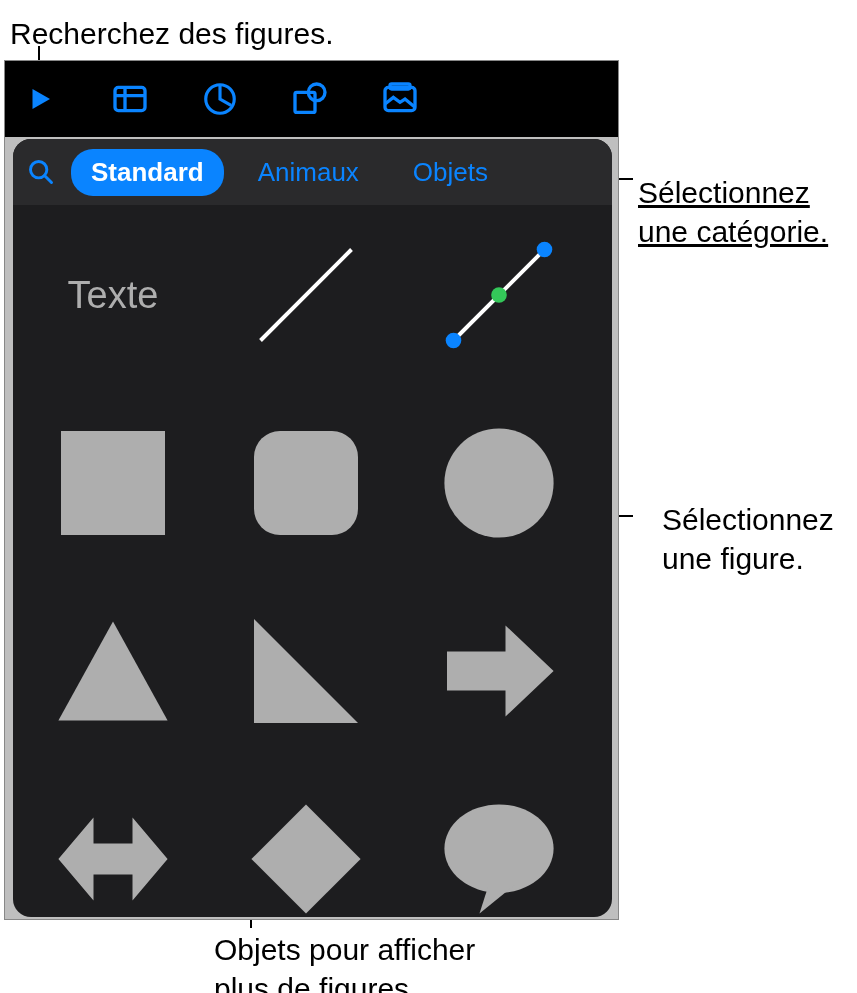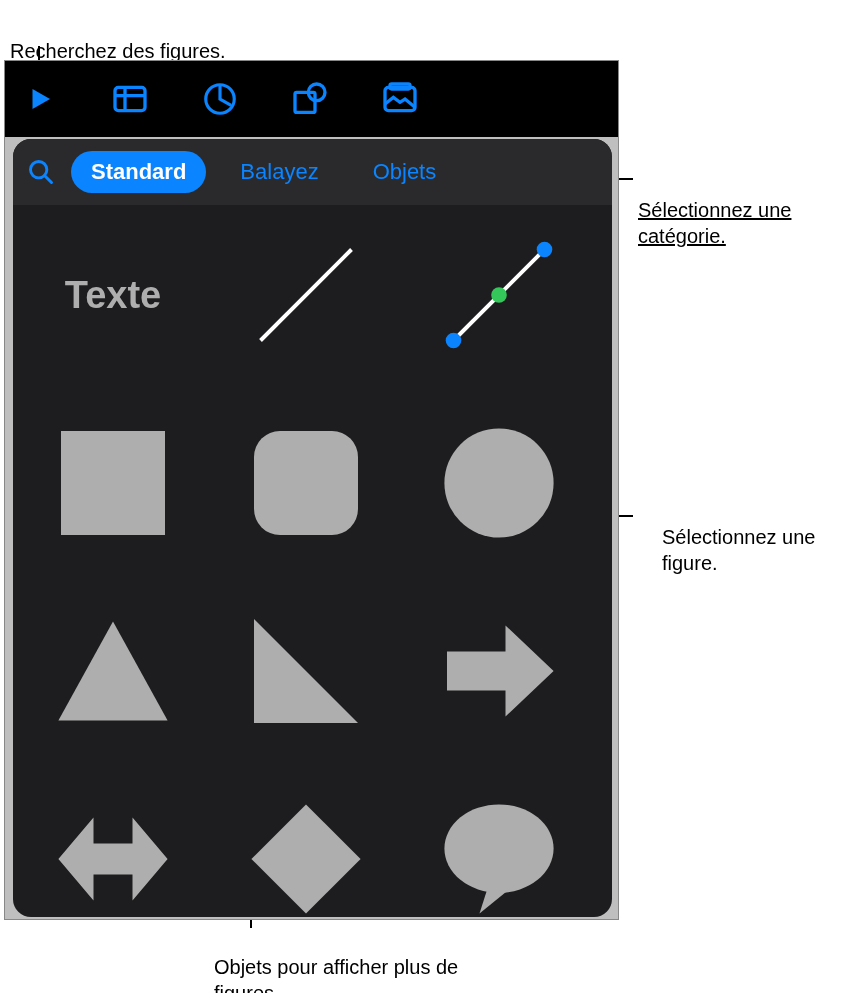--- a/index.html
+++ b/index.html
@@ -5,24 +5,23 @@
     * { box-sizing: border-box; margin: 0; padding: 0; }
     body {
       font-family: -apple-system, BlinkMacSystemFont, "Helvetica Neue", sans-serif;
       background: #fff;
       width: 857px;
       height: 993px;
       position: relative;
     }
     .callout {
       position: absolute;
-      font-size: 20px;
+      font-size: 30px;
       color: #000;
       line-height: 1.3;
-      margin-top: 24px;
     }
     .callout-line {
       position: absolute;
       background: #000;
     }
     .callout-bracket {
       position: absolute;
       border-right: 1.5px solid #000;
     }
     .callout-bracket::before, .callout-bracket::after {
@@ -82,21 +81,21 @@
       gap: 14px;
     }
     .search-btn {
       width: 32px; height: 32px;
       display: flex; align-items: center; justify-content: center;
       color: #0a84ff;
       cursor: pointer;
     }
     .cat-tab {
       color: #0a84ff;
-      font-size: 22px;
+      font-size: 26px;
       padding: 8px 20px;
       border-radius: 22px;
       cursor: pointer;
     }
     .cat-tab.active {
       background: #0a84ff;
       color: #fff;
       font-weight: 600;
     }
     .shapes-grid {
@@ -111,21 +110,21 @@
       width: 140px;
       height: 140px;
       display: flex;
       align-items: center;
       justify-content: center;
       cursor: pointer;
     }
     .shape-text {
       color: #aeaeae;
       font-size: 38px;
-      font-weight: 700;
+      font-weight: 400;
     }
     svg.shape { width: 130px; height: 130px; }
     .shape-fill { fill: #aeaeae; }
   </style>
 </head>
 <body>
 
 <div class="callout" style="left:10px; top:14px;">Recherchez des figures.</div>
 <div class="callout-line" style="left:38px; top:46px; width:1.5px; height:132px;"></div>
 
@@ -177,21 +176,21 @@
   <div class="popover">
 
     <div class="popover-header">
       <div class="search-btn">
         <svg viewBox="0 0 24 24" width="28" height="28">
             <circle cx="10" cy="10" r="7" fill="none" stroke="#0a84ff" stroke-width="2.5"></circle>
             <path d="M15 15l6 6" stroke="#0a84ff" stroke-width="2.5" stroke-linecap="round"></path>
           </svg>
       </div>
       <div class="cat-tab active">Standard</div>
-      <div class="cat-tab">Balayez</div>
+      <div class="cat-tab">Animaux</div>
       <div class="cat-tab">Objets</div>
     </div>
     <div class="shapes-grid">
 
       <div class="shape-cell">
         <span class="shape-text">Texte</span>
       </div>
       <div class="shape-cell">
         <svg class="shape" viewBox="0 0 100 100">
             <line x1="15" y1="85" x2="85" y2="15" stroke="#fff" stroke-width="3"></line>

